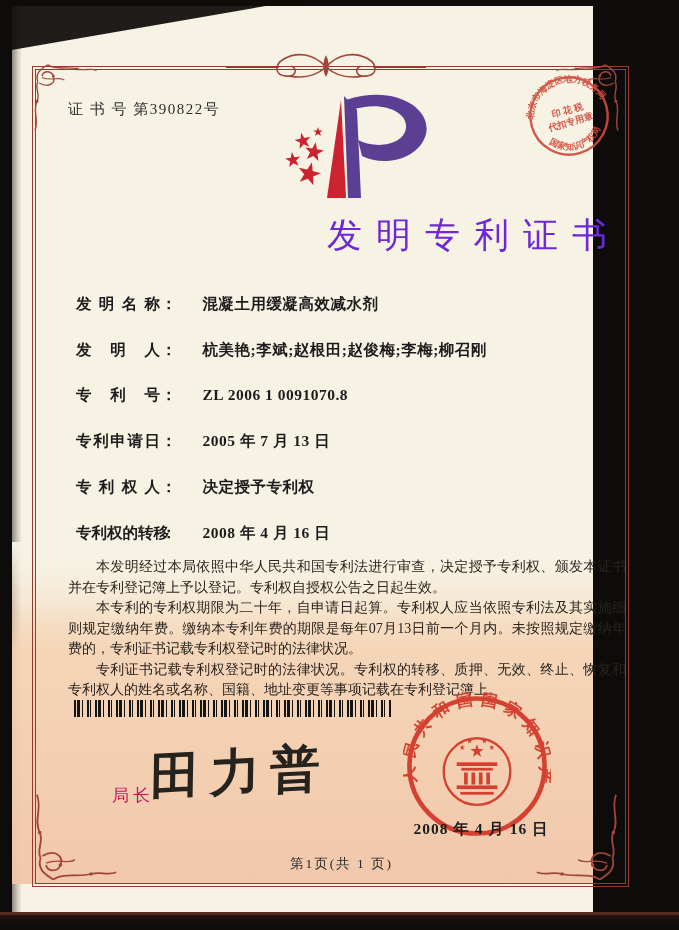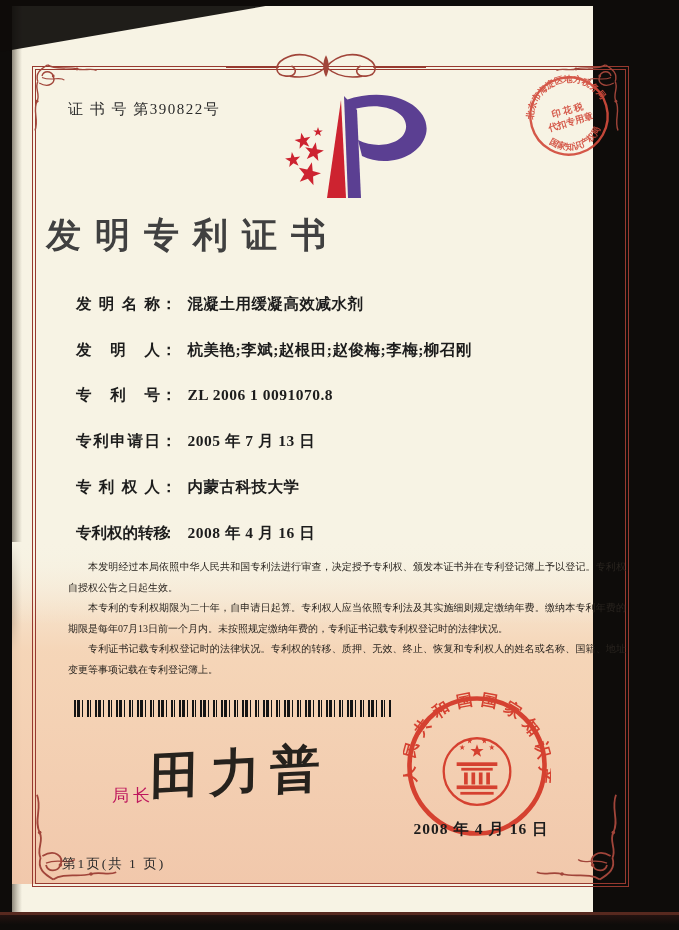--- a/index.html
+++ b/index.html
@@ -47,33 +47,33 @@
     position:absolute;left:56px;top:94px;z-index:4;
     font-size:15px;letter-spacing:1.5px;color:#2b2b2b;
   }
   .logo{position:absolute;left:266px;top:86px;z-index:4;}
   .tax-stamp{
     position:absolute;left:511px;top:64px;width:92px;height:92px;z-index:5;
     transform:rotate(-16deg);opacity:.92;
   }
   .title{
     position:absolute;left:20px;top:206px;width:589px;z-index:4;
-    text-align:left;font-size:35px;font-weight:bold;color:#404040;
+    text-align:right;font-size:35px;font-weight:normal;color:#6d28d9;
     letter-spacing:14px;text-indent:14px;
   }
   .field{
     position:absolute;left:64px;z-index:4;
     font-size:15.5px;font-weight:bold;color:#1c1c1c;white-space:nowrap;
   }
   .flabel{display:inline-block;width:84px;text-align:justify;text-align-last:justify;}
   .fcolon{margin-left:1px;}
-  .fvalue{margin-left:11px;letter-spacing:.5px;text-align:center;}
+  .fvalue{margin-left:26px;letter-spacing:.5px;text-align:center;}
   .paras{
     position:absolute;left:56px;top:551px;width:558px;z-index:4;
-    font-size:10px;line-height:20.5px;color:#29241f;text-align:justify;
+    font-size:14px;line-height:20.5px;color:#29241f;text-align:justify;
   }
   .paras p{margin:0;text-indent:2em;}
   .barcode{
     position:absolute;left:62px;top:694px;width:318px;height:17px;z-index:4;
     background:repeating-linear-gradient(90deg,
       #141414 0 2px,transparent 2px 3px,
       #141414 3px 6px,transparent 6px 8px,
       #141414 8px 9px,transparent 9px 13px,
       #141414 13px 15px,transparent 15px 16px,
       #141414 16px 17px,transparent 17px 21px);
@@ -87,21 +87,21 @@
     font-size:50px;font-weight:bold;color:#26221d;letter-spacing:10px;
     transform:rotate(-3deg) skewX(-4deg);
   }
   .seal{position:absolute;left:391px;top:686px;width:148px;height:148px;z-index:5;opacity:.95;}
   .seal-date{
     position:absolute;left:389px;top:813px;width:160px;z-index:6;
     text-align:center;font-size:15.5px;font-weight:bold;color:#1c1c1c;letter-spacing:1px;
   }
   .footer{
     position:absolute;left:20px;top:849px;width:589px;z-index:4;
-    text-align:left;font-size:13.5px;letter-spacing:2px;color:#2b2b2b;text-indent:30px;
+    text-align:center;font-size:13.5px;letter-spacing:2px;color:#2b2b2b;text-indent:30px;
   }
 </style>
 </head>
 <body>
 
 <svg width="0" height="0" style="position:absolute" aria-hidden="true">
   <defs>
     <g id="st">
       <polygon points="0,-10 2.35,-3.24 9.51,-3.09 3.8,1.24 5.88,8.09 0,4 -5.88,8.09 -3.8,1.24 -9.51,-3.09 -2.35,-3.24"></polygon>
     </g>
@@ -183,21 +183,21 @@
   <div class="field" style="top:334px">
     <span class="flabel">发明人</span><span class="fcolon">：</span><span class="fvalue">杭美艳;李斌;赵根田;赵俊梅;李梅;柳召刚</span>
   </div>
   <div class="field" style="top:379px">
     <span class="flabel">专利号</span><span class="fcolon">：</span><span class="fvalue">ZL 2006 1 0091070.8</span>
   </div>
   <div class="field" style="top:425px">
     <span class="flabel">专利申请日</span><span class="fcolon">：</span><span class="fvalue">2005 年 7 月 13 日</span>
   </div>
   <div class="field" style="top:471px">
-    <span class="flabel">专利权人</span><span class="fcolon">：</span><span class="fvalue">内蒙古科技大学</span>
+    <span class="flabel">专利权人</span><span class="fcolon">：</span><span class="fvalue">决定授予专利权</span>
   </div>
   <div class="field" style="top:517px">
     <span class="flabel">专利权的转移</span><span class="fcolon">：</span><span class="fvalue">2008 年 4 月 16 日</span>
   </div>
 
   <div class="paras">
     <p>本发明经过本局依照中华人民共和国专利法进行审查，决定授予专利权、颁发本证书并在专利登记簿上予以登记。专利权自授权公告之日起生效。</p>
     <p>本专利的专利权期限为二十年，自申请日起算。专利权人应当依照专利法及其实施细则规定缴纳年费。缴纳本专利年费的期限是每年07月13日前一个月内。未按照规定缴纳年费的，专利证书记载专利权登记时的法律状况。</p>
     <p>专利证书记载专利权登记时的法律状况。专利权的转移、质押、无效、终止、恢复和专利权人的姓名或名称、国籍、地址变更等事项记载在专利登记簿上。</p>
   </div>

